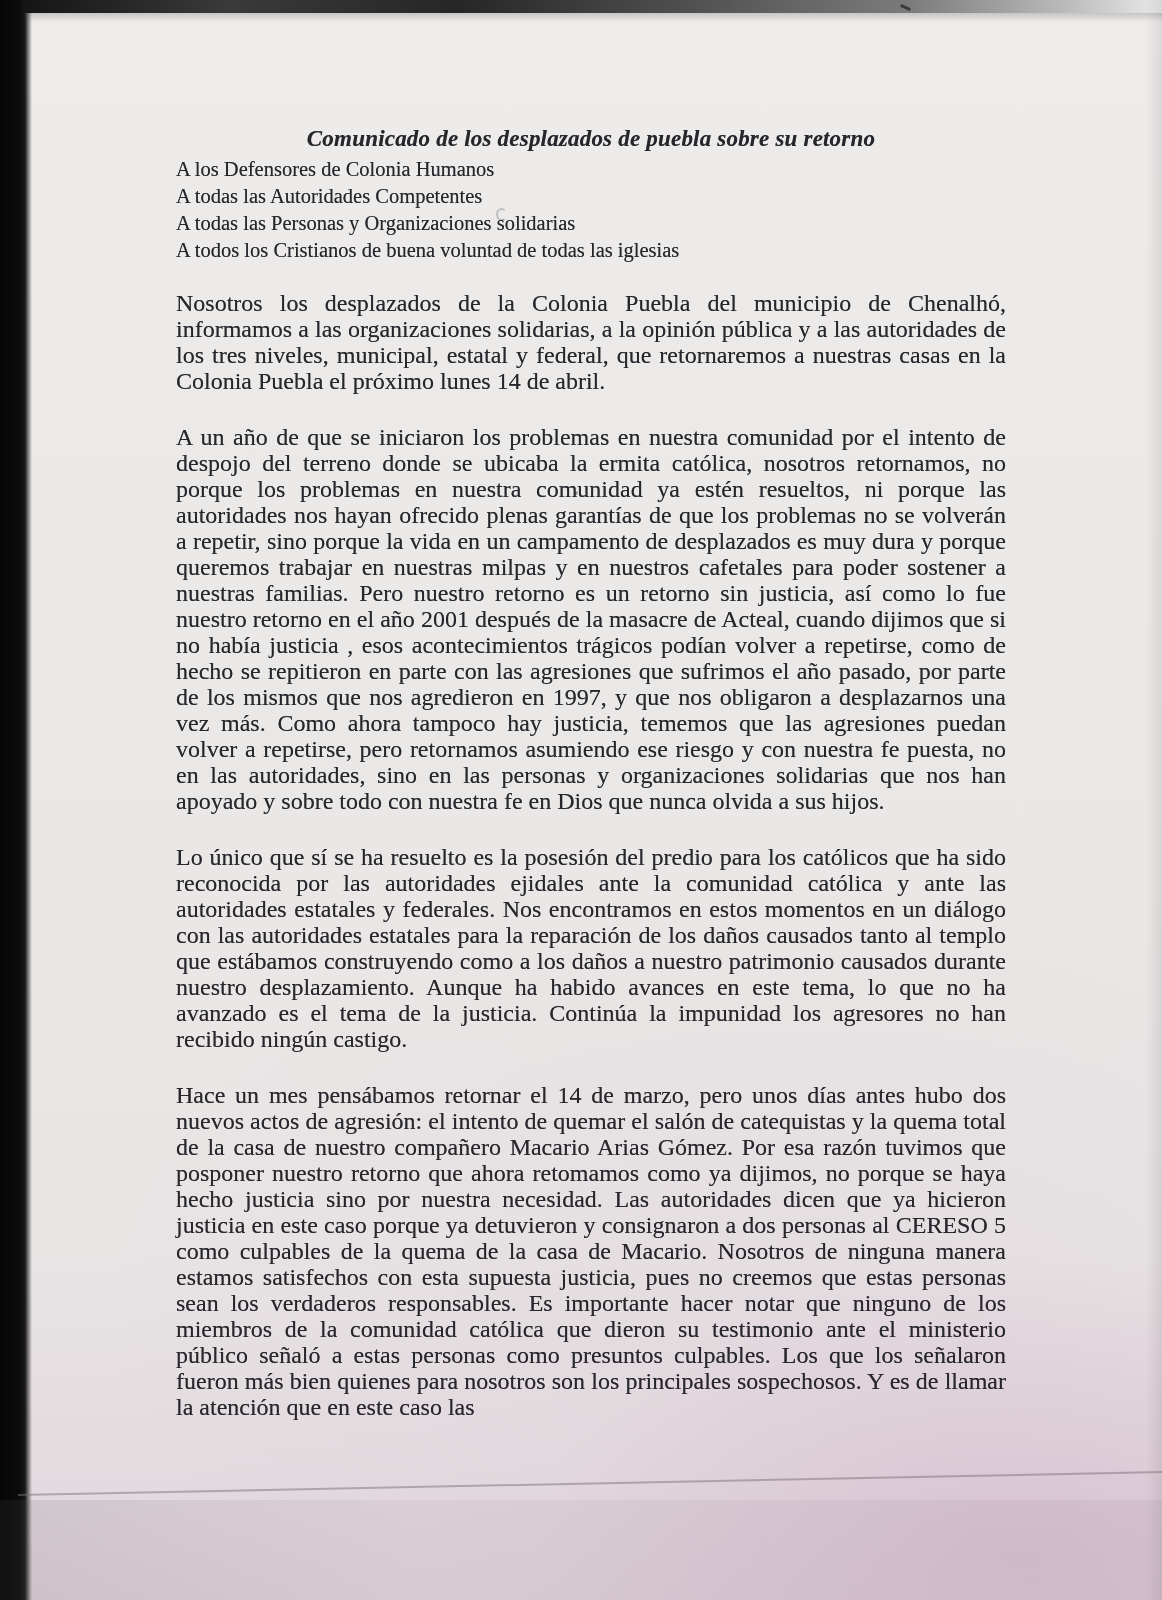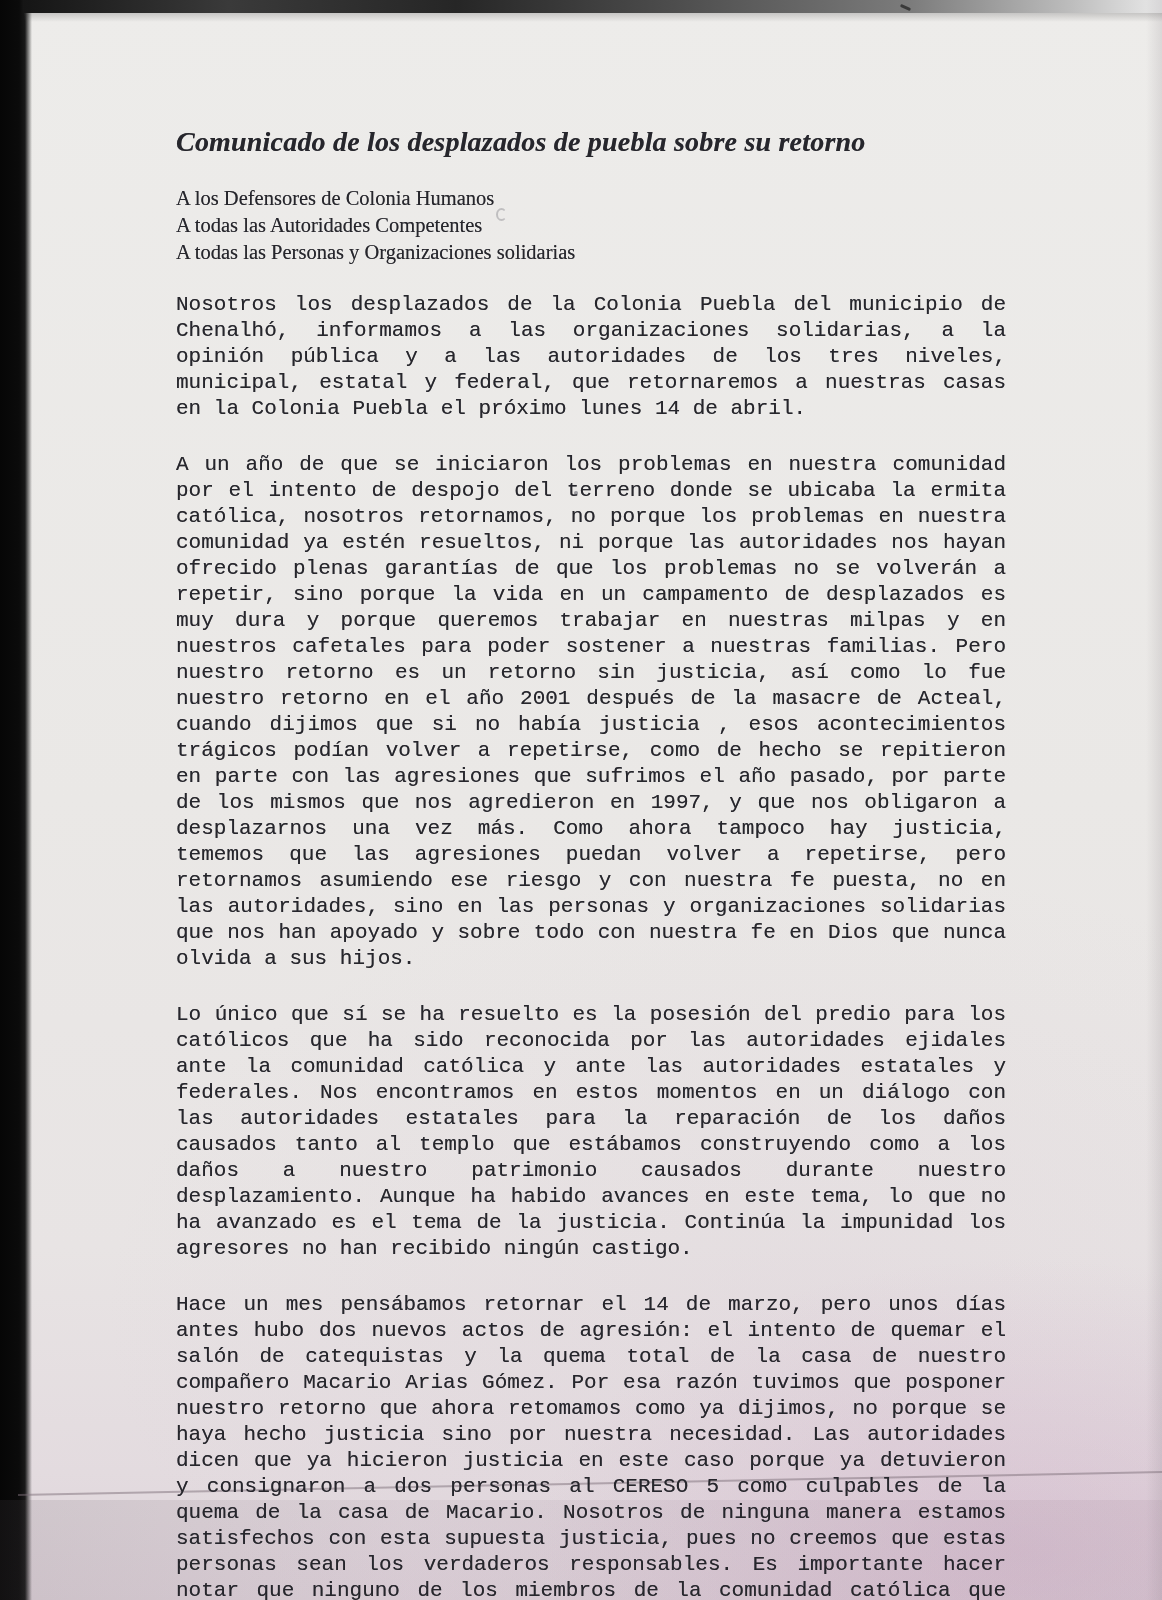--- a/index.html
+++ b/index.html
@@ -60,35 +60,34 @@
     position: absolute; top: 491px; left: 574px; width: 4px; height: 4px;
     background: rgba(60,60,70,0.45); border-radius: 50%;
   }
 
   
   .content {
     position: absolute; left: 176px; top: 126px; width: 830px;
     text-shadow: 0 0 0.6px rgba(38,38,46,0.55);
   }
   .title {
-    margin: 0 0 27px 0;
-    font-size: 28px; font-weight: 700; font-style: italic;
-    letter-spacing: 0.2px;
+    margin: 0 0 4px 0;
+    font-size: 23px; font-weight: 700; font-style: italic;
+    text-align: center; letter-spacing: 0.2px;
   }
   .dateline {
     margin: 0 0 30px 0; padding-right: 10px;
     font-size: 20.5px; text-align: right;
   }
   .addressees { margin: 0 0 26px 0; font-size: 20.5px; line-height: 27px; }
   .addr { white-space: nowrap; }
   .para {
     margin: 0 0 30px 0;
-    font-size: 21px; line-height: 26px;
+    font-size: 24px; line-height: 26px;
     text-align: justify;
-    font-family: Liberation Mono, monospace;
   }
 </style>
 </head>
 <body>
 
 <div class="scan">
 
   <div class="edge-left"></div>
   <div class="edge-top"></div>
   <div class="edge-right"></div>
@@ -100,20 +99,21 @@
 
   <div class="content">
 
     <h1 class="title">Comunicado de los desplazados de puebla sobre su retorno</h1>
 
 
     <div class="addressees">
       <div class="addr">A los Defensores de Colonia Humanos</div>
       <div class="addr">A todas las Autoridades Competentes</div>
       <div class="addr">A todas las Personas y Organizaciones solidarias</div>
+      <div class="addr">A todos los Cristianos de buena voluntad de todas las iglesias</div>
     </div>
 
     <p class="para">Nosotros los desplazados de la Colonia Puebla del municipio de Chenalhó, informamos a las organizaciones solidarias, a la opinión pública y a las autoridades de los tres niveles, municipal, estatal y federal, que retornaremos a nuestras casas en la Colonia Puebla el próximo lunes 14 de abril.</p>
     <p class="para">A un año de que se iniciaron los problemas en nuestra comunidad por el intento de despojo del terreno donde se ubicaba la ermita católica, nosotros retornamos, no porque los problemas en nuestra comunidad ya estén resueltos, ni porque las autoridades nos hayan ofrecido plenas garantías de que los problemas no se volverán a repetir, sino porque la vida en un campamento de desplazados es muy dura y porque queremos trabajar en nuestras milpas y en nuestros cafetales para poder sostener a nuestras familias. Pero nuestro retorno es un retorno sin justicia, así como lo fue nuestro retorno en el año 2001 después de la masacre de Acteal, cuando dijimos que si no había justicia , esos acontecimientos trágicos podían volver a repetirse, como de hecho se repitieron en parte con las agresiones que sufrimos el año pasado, por parte de los mismos que nos agredieron en 1997, y que nos obligaron a desplazarnos una vez más. Como ahora tampoco hay justicia, tememos que las agresiones puedan volver a repetirse, pero retornamos asumiendo ese riesgo y con nuestra fe puesta, no en las autoridades, sino en las personas y organizaciones solidarias que nos han apoyado y sobre todo con nuestra fe en Dios que nunca olvida a sus hijos.</p>
     <p class="para">Lo único que sí se ha resuelto es la posesión del predio para los católicos que ha sido reconocida por las autoridades ejidales ante la comunidad católica y ante las autoridades estatales y federales. Nos encontramos en estos momentos en un diálogo con las autoridades estatales para la reparación de los daños causados tanto al templo que estábamos construyendo como a los daños a nuestro patrimonio causados durante nuestro desplazamiento. Aunque ha habido avances en este tema, lo que no ha avanzado es el tema de la justicia. Continúa la impunidad  los agresores no han recibido ningún castigo.</p>
     <p class="para">Hace un mes pensábamos retornar el 14 de marzo, pero unos días antes hubo dos nuevos actos de agresión: el intento de quemar el salón de catequistas y la quema total de la casa de nuestro compañero Macario Arias Gómez. Por esa razón tuvimos que posponer nuestro retorno que ahora retomamos como ya dijimos, no porque se haya hecho justicia sino por nuestra necesidad. Las autoridades dicen que ya hicieron justicia en este caso porque ya detuvieron y consignaron a dos personas al CERESO 5 como culpables de la quema de la casa de Macario. Nosotros de ninguna manera estamos satisfechos con esta supuesta justicia, pues no creemos que estas personas sean los verdaderos responsables. Es importante hacer notar que ninguno de los miembros de la comunidad católica que dieron su testimonio ante el ministerio público señaló a estas personas como presuntos culpables. Los que los señalaron fueron más bien quienes para nosotros son los principales sospechosos. Y es de llamar la atención que en este caso las</p>
 
   </div>
 </div>
 

